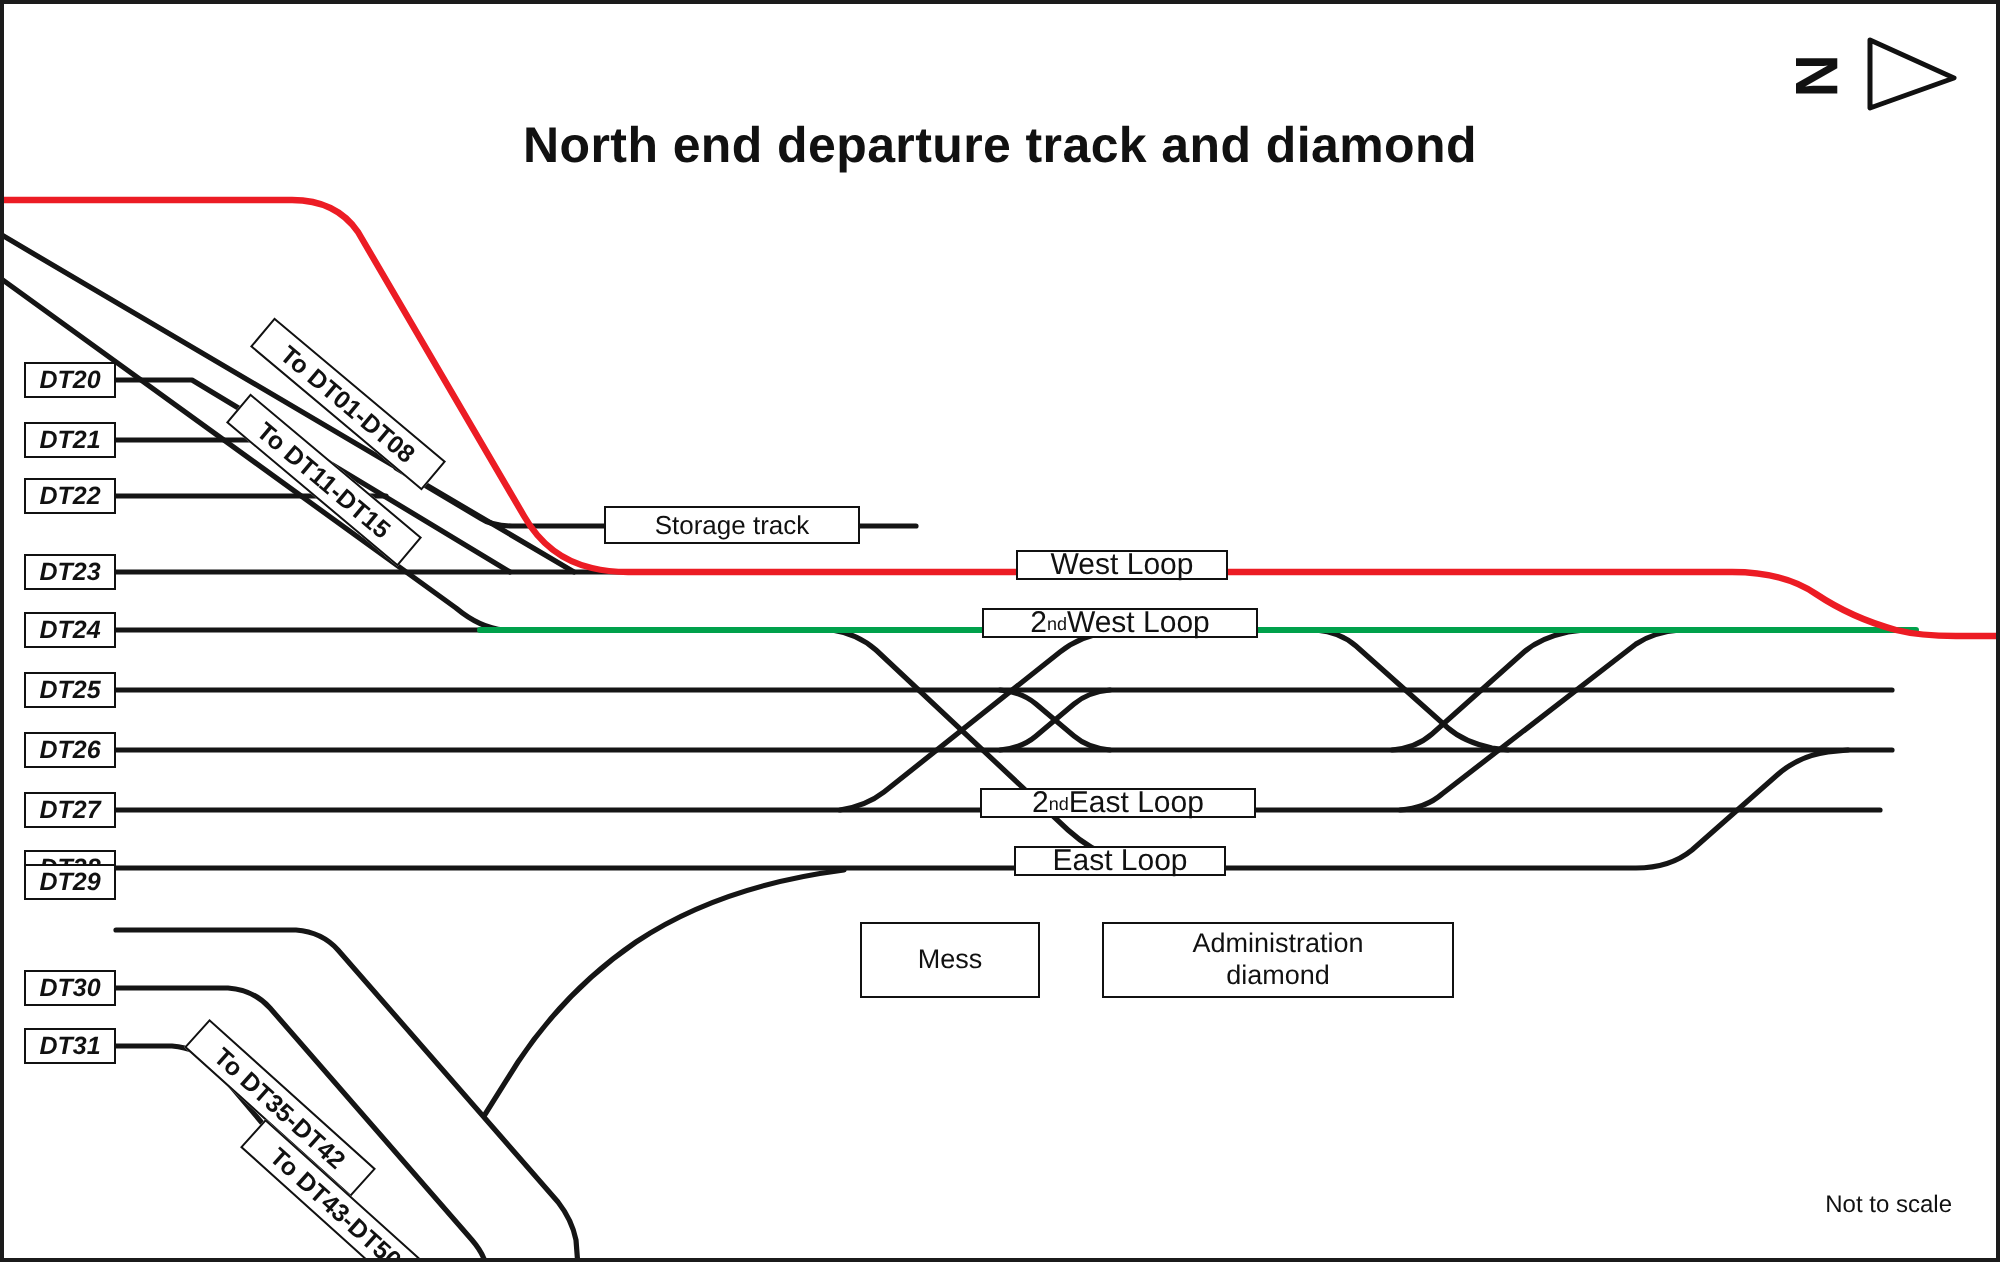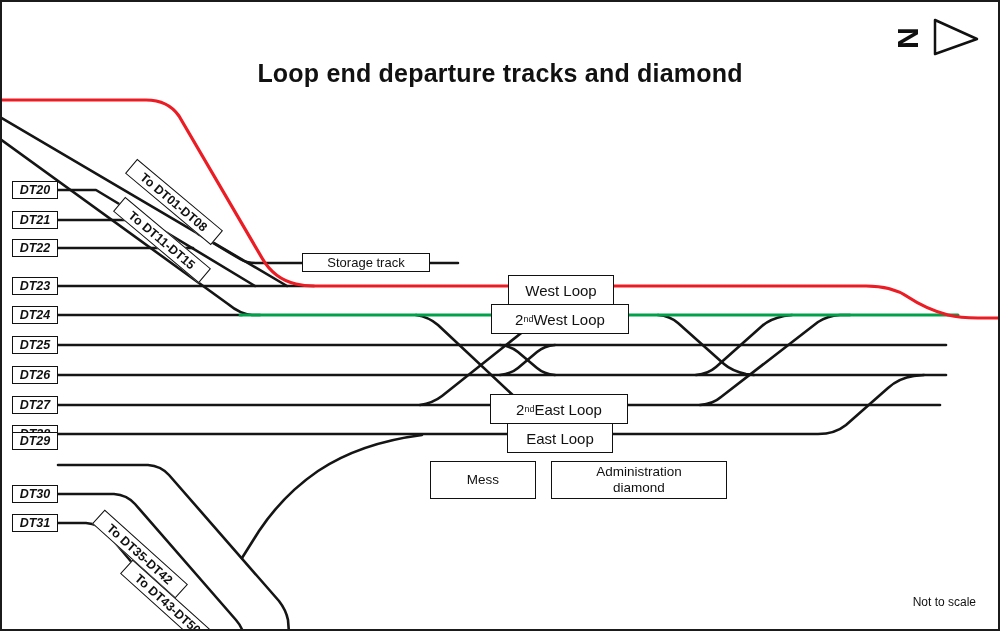--- a/index.html
+++ b/index.html
@@ -8,21 +8,21 @@
     background:#ffffff;position:relative;overflow:hidden;
     font-family:"Liberation Sans", sans-serif;color:#111;
   }
   .tracks-svg{position:absolute;left:0;top:0;z-index:1;}
   .lbl{
     position:absolute;z-index:2;background:#fff;border:1.4px solid #111;
     box-sizing:border-box;display:flex;align-items:center;justify-content:center;
     white-space:nowrap;
   }
   .dt-lbl{left:10px;width:46px;height:18px;font-size:12.5px;font-weight:bold;font-style:italic;}
-  .loop-lbl{height:30px;font-size:15px;}
+  .loop-lbl{height:15px;font-size:15px;}
   .loop-lbl sup{font-size:9px;vertical-align:super;line-height:0;}
   .storage-lbl{left:300px;top:251px;width:128px;height:19px;font-size:13px;}
   .diag-lbl{
     width:112px;height:19px;font-size:12.5px;font-weight:bold;
   }
   .bld-lbl{height:38px;font-size:13.5px;line-height:16px;text-align:center;flex-direction:column;}
   .title{
     position:absolute;z-index:2;left:0;right:0;top:57px;text-align:center;
     font-size:25px;font-weight:bold;letter-spacing:0.2px;
   }
@@ -69,21 +69,21 @@
 
     <path fill="none" stroke-width="3" stroke-linecap="round" d="M 238 313 H 956" stroke="#00a14b"></path>
     <path fill="none" stroke-width="3.2" stroke-linecap="round" stroke-linejoin="round" d="M -2 98 H 144 Q 166 98 177 114 L 260 256 Q 272 277 294 282 Q 302 284 312 284 H 864 Q 890 284 906 295 Q 924 307 946 313 Q 958 316 976 316 L 1002 316" stroke="#ec1c24"></path>
 
     <g>
       <text x="907" y="47" font-size="30" font-weight="bold" text-anchor="middle" font-family="Liberation Sans, sans-serif" fill="#111" transform="rotate(90 907 36)">N</text>
       <polygon points="933,18 975,37 933,52" fill="#fff" stroke="#111" stroke-width="2.5" stroke-linejoin="round"></polygon>
     </g>
   </svg>
 
-  <div class="title">Loop end departure tracks and diamond</div>
+  <div class="title">North end departure track and diamond</div>
 
   <div class="lbl dt-lbl" style="top:179px">DT20</div>
   <div class="lbl dt-lbl" style="top:209px">DT21</div>
   <div class="lbl dt-lbl" style="top:237px">DT22</div>
   <div class="lbl dt-lbl" style="top:275px">DT23</div>
   <div class="lbl dt-lbl" style="top:304px">DT24</div>
   <div class="lbl dt-lbl" style="top:334px">DT25</div>
   <div class="lbl dt-lbl" style="top:364px">DT26</div>
   <div class="lbl dt-lbl" style="top:394px">DT27</div>
   <div class="lbl dt-lbl" style="top:423px">DT28</div>
@@ -107,21 +107,21 @@
   </div>
 
   <div class="lbl loop-lbl" style="left:488px;top:392px;width:138px">
     <span>2</span>
       <sup>nd</sup>
       <span> East Loop</span>
   </div>
 
   <div class="lbl loop-lbl" style="left:505px;top:421px;width:106px">East Loop</div>
 
-  <div class="lbl bld-lbl" style="left:428px;top:459px;width:106px">Mess</div>
+  <div class="lbl bld-lbl" style="left:428px;top:459px;width:90px">Mess</div>
   <div class="lbl bld-lbl" style="left:549px;top:459px;width:176px">
     <span>Administration</span>
     <span>diamond</span>
   </div>
 
   <div class="scale-note">Not to scale</div>
 
 </div>
 
 </body></html>

